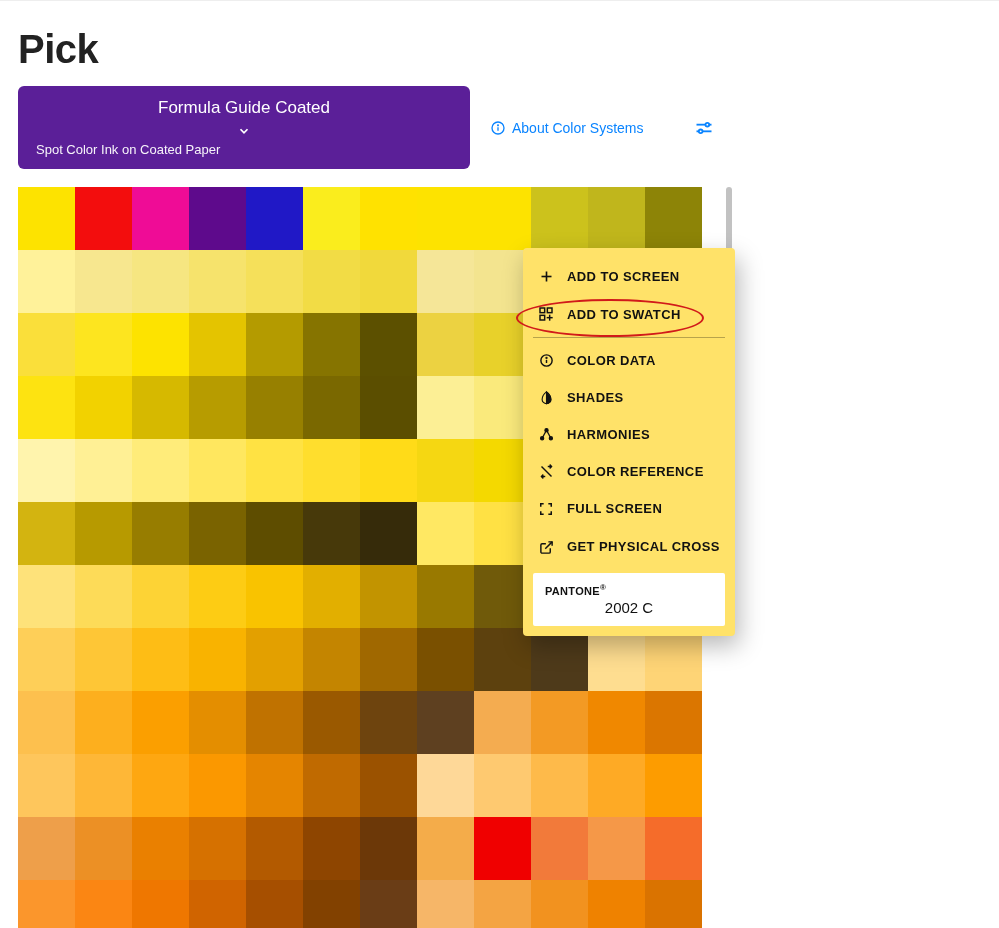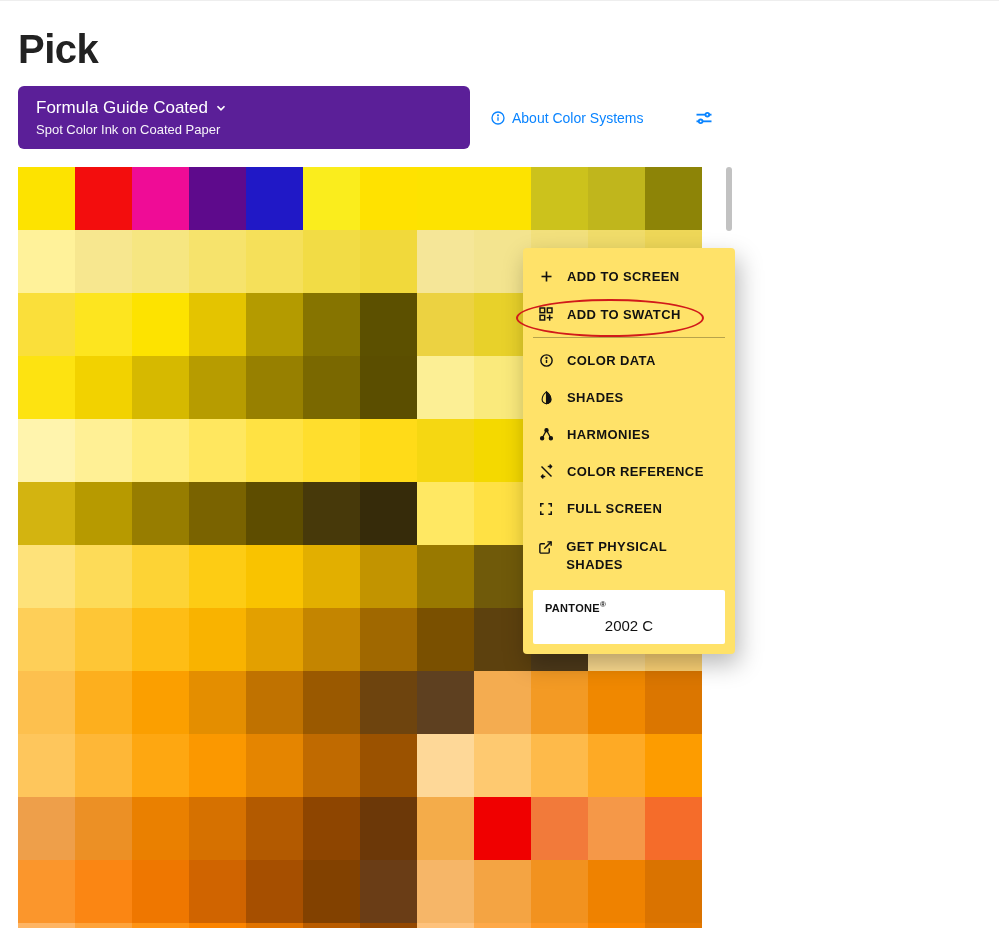--- a/index.html
+++ b/index.html
@@ -7,21 +7,21 @@
   .top-sep { border-top: 1px solid #eee; margin-bottom: 10px; }
 
   .page { display: flex; align-items: flex-start; }
   .main { padding: 16px 18px; position: relative; flex: 0 0 750px; }
   .side { flex: 1; margin-top: 28px; margin-right: 14px; background: #f5f5f5; border-radius: 6px; padding: 14px 16px; min-height: 870px; }
 
   h1 { font-size: 40px; font-weight: 600; color: #222; letter-spacing: -0.5px; margin-bottom: 14px; }
 
   .controls-row { display: flex; align-items: center; gap: 20px; }
   .guide-btn { background: #5b1f98; color: #fff; border-radius: 6px; padding: 12px 18px; width: 452px; cursor: pointer; }
-  .guide-btn .title { font-size: 17px; font-weight: 500; display: flex; align-items: center; gap: 6px; }
+  .guide-btn .title { font-size: 17px; font-weight: 500; display: flex; align-items: center; gap: 6px; flex-direction: column; }
   .guide-btn .sub { font-size: 13px; opacity: 0.95; margin-top: 4px; }
 
   .about-link { display: flex; align-items: center; gap: 6px; color: #0a84ff; font-size: 14px; font-weight: 500; cursor: pointer; }
   .about-link svg { stroke: #0a84ff; }
 
   .sliders-btn { color: #0a84ff; cursor: pointer; margin-left: 30px; }
 
   .grid-wrap { position: relative; margin-top: 18px; }
   .grid { display: grid; grid-template-columns: repeat(12, 57px); grid-auto-rows: 63px; width: 684px; }
   .cell { width: 57px; height: 63px; }
@@ -342,21 +342,21 @@
         <span>FULL SCREEN</span>
       </div>
       <div class="pop-item compact">
         <span class="pop-icon" style="margin-top:2px">
           <svg width="15" height="15" viewBox="0 0 24 24" stroke="#111" stroke-width="2.3" fill="none">
               <path d="M18 13v6a2 2 0 0 1-2 2H5a2 2 0 0 1-2-2V8a2 2 0 0 1 2-2h6"></path>
               <polyline points="15 3 21 3 21 9"></polyline>
               <line x1="10" y1="14" x2="21" y2="3"></line>
             </svg>
         </span>
-        <span style="line-height:1.35">GET PHYSICAL SHADES</span>
+        <span style="line-height:1.35">GET PHYSICAL CROSS</span>
       </div>
 
       <div class="pop-card">
         <div class="brand"><span>PANTONE</span><sup>®</sup></div>
         <div class="code">2002 C</div>
       </div>
     </div>
 
     <div class="highlight-ellipse"></div>
 

